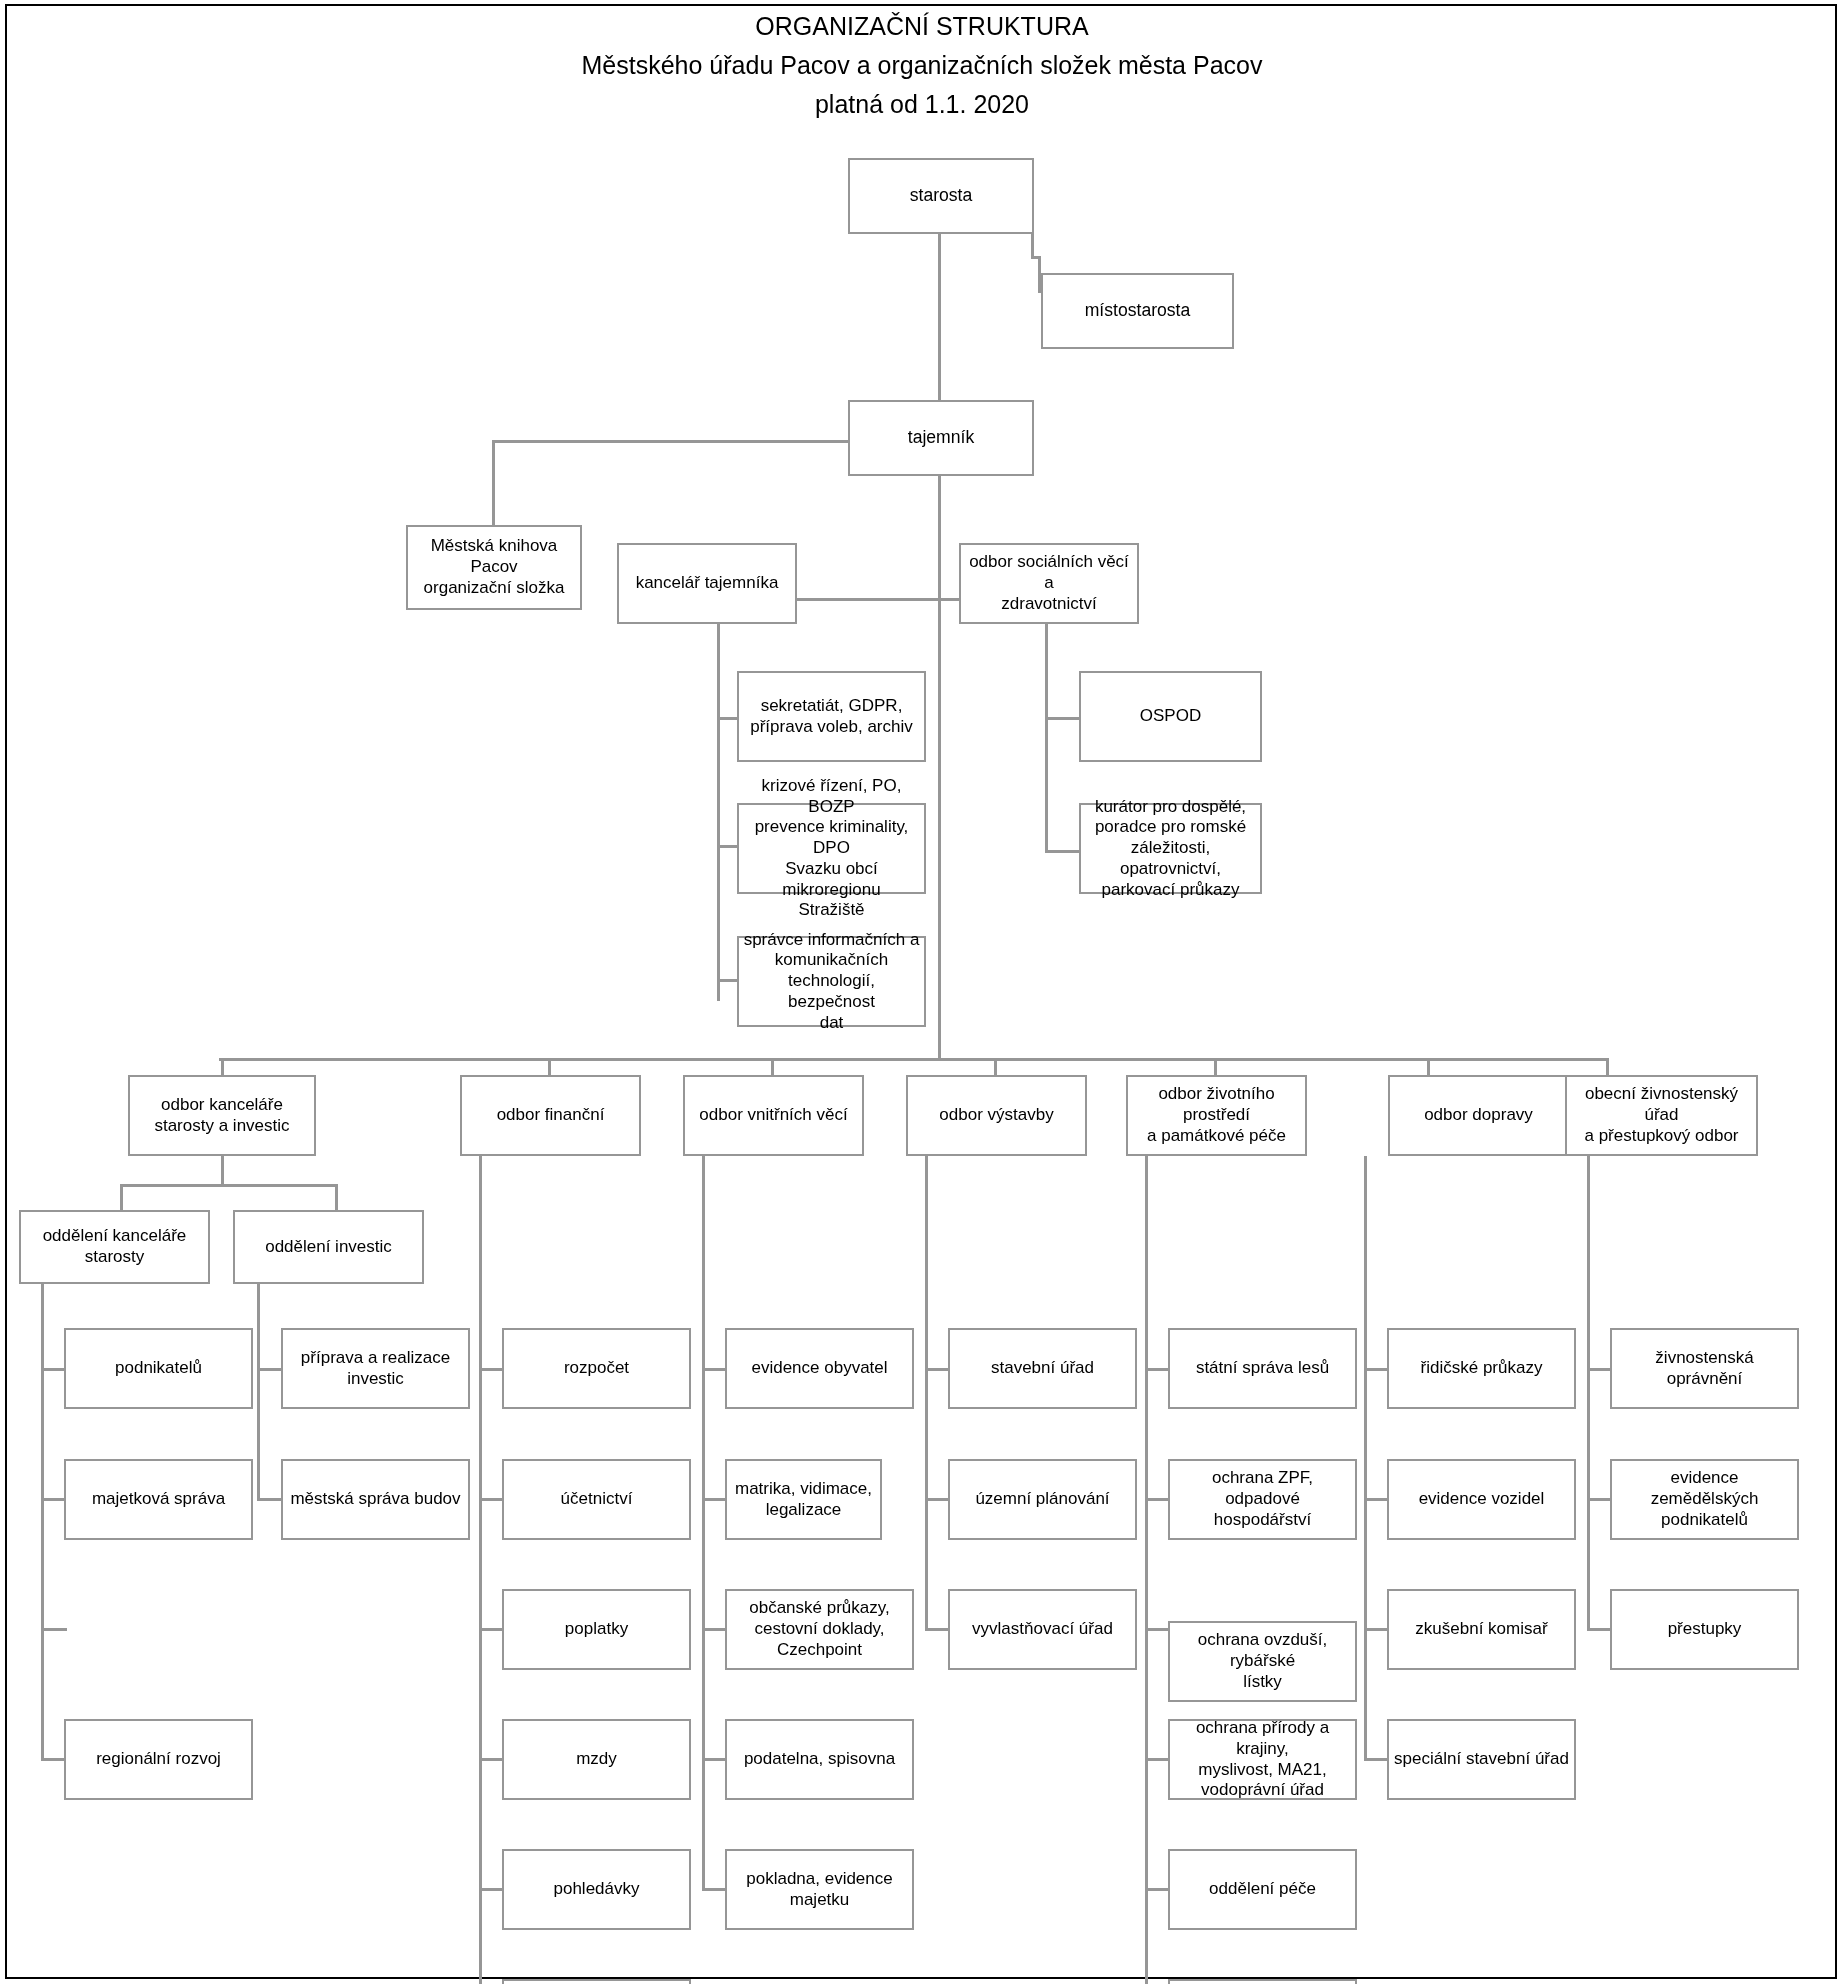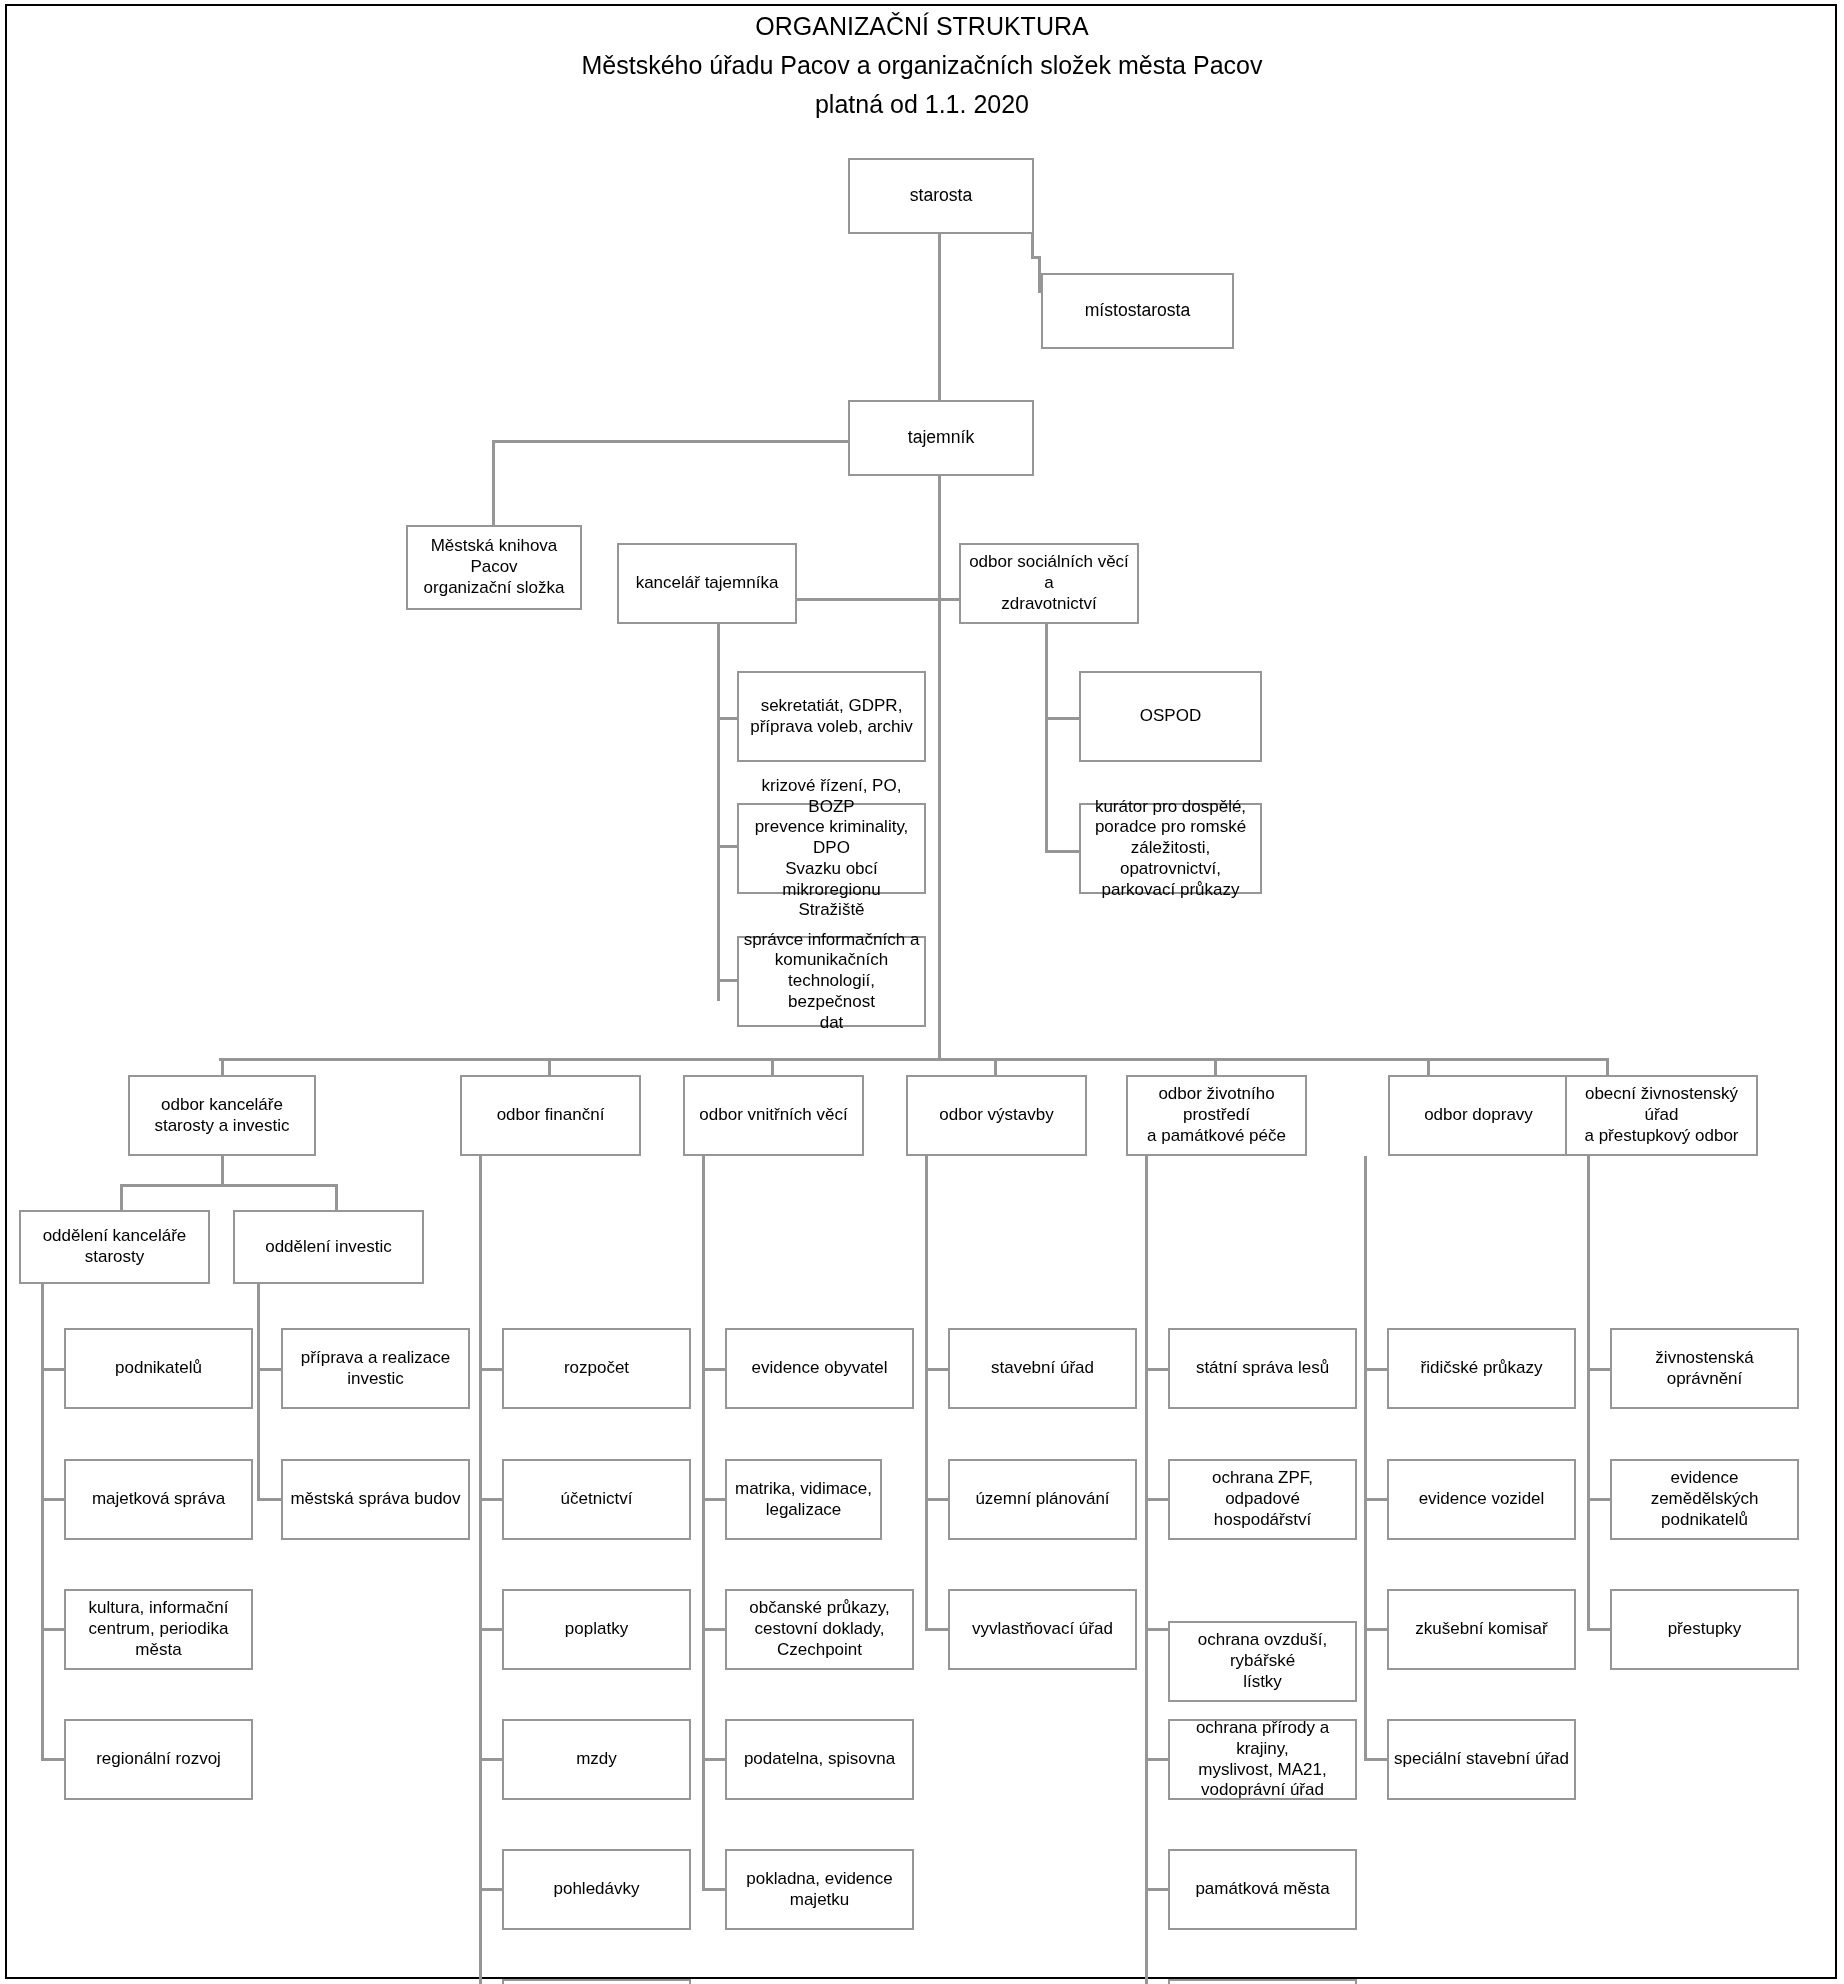--- a/index.html
+++ b/index.html
@@ -193,23 +193,20 @@
   <div class="ln" style="left: 41px; top: 1498px; width: 26px; height: 2.7px;"></div>
   <div class="ln" style="left: 41px; top: 1628px; width: 26px; height: 2.7px;"></div>
   <div class="ln" style="left: 41px; top: 1758px; width: 26px; height: 2.7px;"></div>
 
   <div class="box fs25" style="left:64px; top:1328px; width:189px; height:81px;">
     <span>podnikatelů</span>
   </div>
   <div class="box fs25" style="left: 64px; top: 1459px; width: 189px; height: 81px;">
     <span>majetková správa</span>
   </div>
-  <div class="box fs25" style="left:64px; top:1589px; width:189px; height:81px;">
-    <span>kultura, informační<br>centrum, periodika města</span>
-  </div>
   <div class="box fs25" style="left: 64px; top: 1719px; width: 189px; height: 81px;">
     <span>regionální rozvoj</span>
   </div>
 
   <div class="ln" style="left: 257px; top: 1282px; width: 2.7px; height: 219px;"></div>
   <div class="ln" style="left: 257px; top: 1368px; width: 26px; height: 2.7px;"></div>
   <div class="ln" style="left: 257px; top: 1498px; width: 26px; height: 2.7px;"></div>
 
   <div class="box fs25" style="left:281px; top:1328px; width:189px; height:81px;">
     <span>příprava a realizace<br>investic</span>
@@ -295,21 +292,21 @@
   <div class="box fs25" style="left: 1168px; top: 1459px; width: 189px; height: 81px;">
     <span>ochrana ZPF, odpadové<br>hospodářství</span>
   </div>
   <div class="box fs25" style="left:1168px; top:1589px; width:189px; height:81px;margin-top:32px;">
     <span>ochrana ovzduší, rybářské<br>lístky</span>
   </div>
   <div class="box fs25" style="left: 1168px; top: 1719px; width: 189px; height: 81px;">
     <span>ochrana přírody a krajiny,<br>myslivost, MA21,<br>vodoprávní úřad</span>
   </div>
   <div class="box fs25" style="left: 1168px; top: 1849px; width: 189px; height: 81px;">
-    <span>památková města</span>
+    <span>oddělení péče</span>
   </div>
   <div class="box fs25" style="left: 1168px; top: 1979px; width: 189px; height: 81px;">
     
   </div>
 
   <div class="ln" style="left: 1364px; top: 1156px; width: 2.7px; height: 605px;"></div>
   <div class="ln" style="left: 1364px; top: 1368px; width: 26px; height: 2.7px;"></div>
   <div class="ln" style="left: 1364px; top: 1498px; width: 26px; height: 2.7px;"></div>
   <div class="ln" style="left: 1364px; top: 1628px; width: 26px; height: 2.7px;"></div>
   <div class="ln" style="left: 1364px; top: 1758px; width: 26px; height: 2.7px;"></div>

